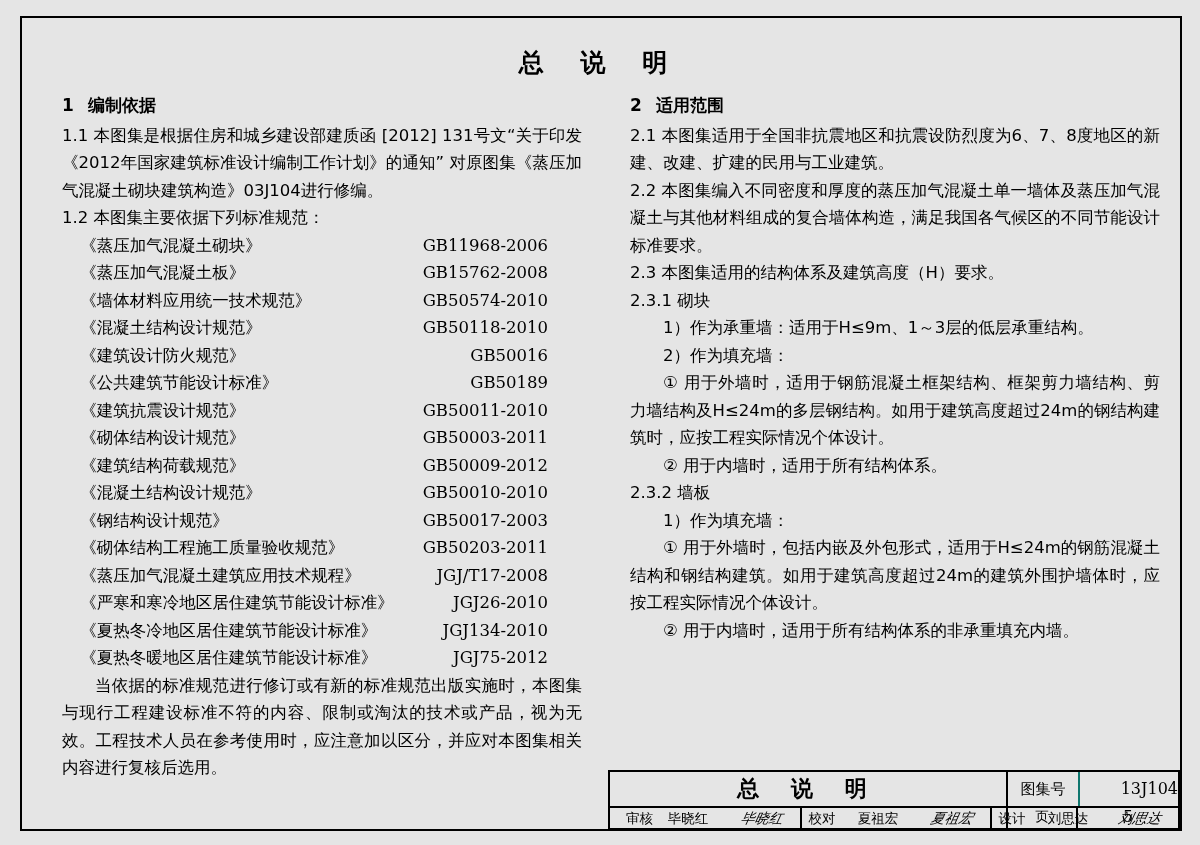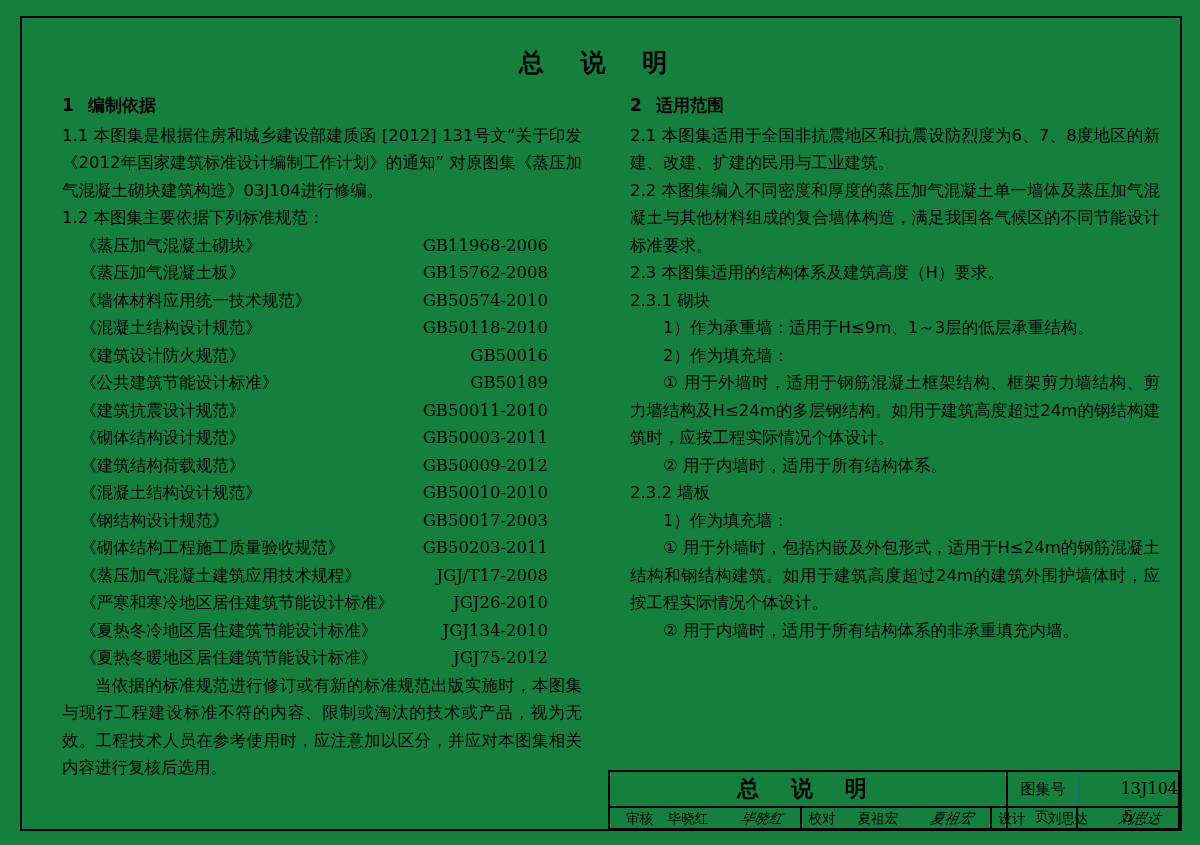--- a/index.html
+++ b/index.html
@@ -8,21 +8,21 @@
     background: #ffffff;
   }
   body {
     font-family: "DejaVu Sans", "Liberation Sans", sans-serif;
     color: #000;
   }
   #page {
     position: relative;
     width: 1200px;
     height: 845px;
-    background: #15803d;
+    background: #e5e5e5;
     box-sizing: border-box;
   }
   
   .frame {
     position: absolute;
     left: 20px;
     top: 16px;
     right: 18px;
     bottom: 14px;
     border: 2px solid #000;

